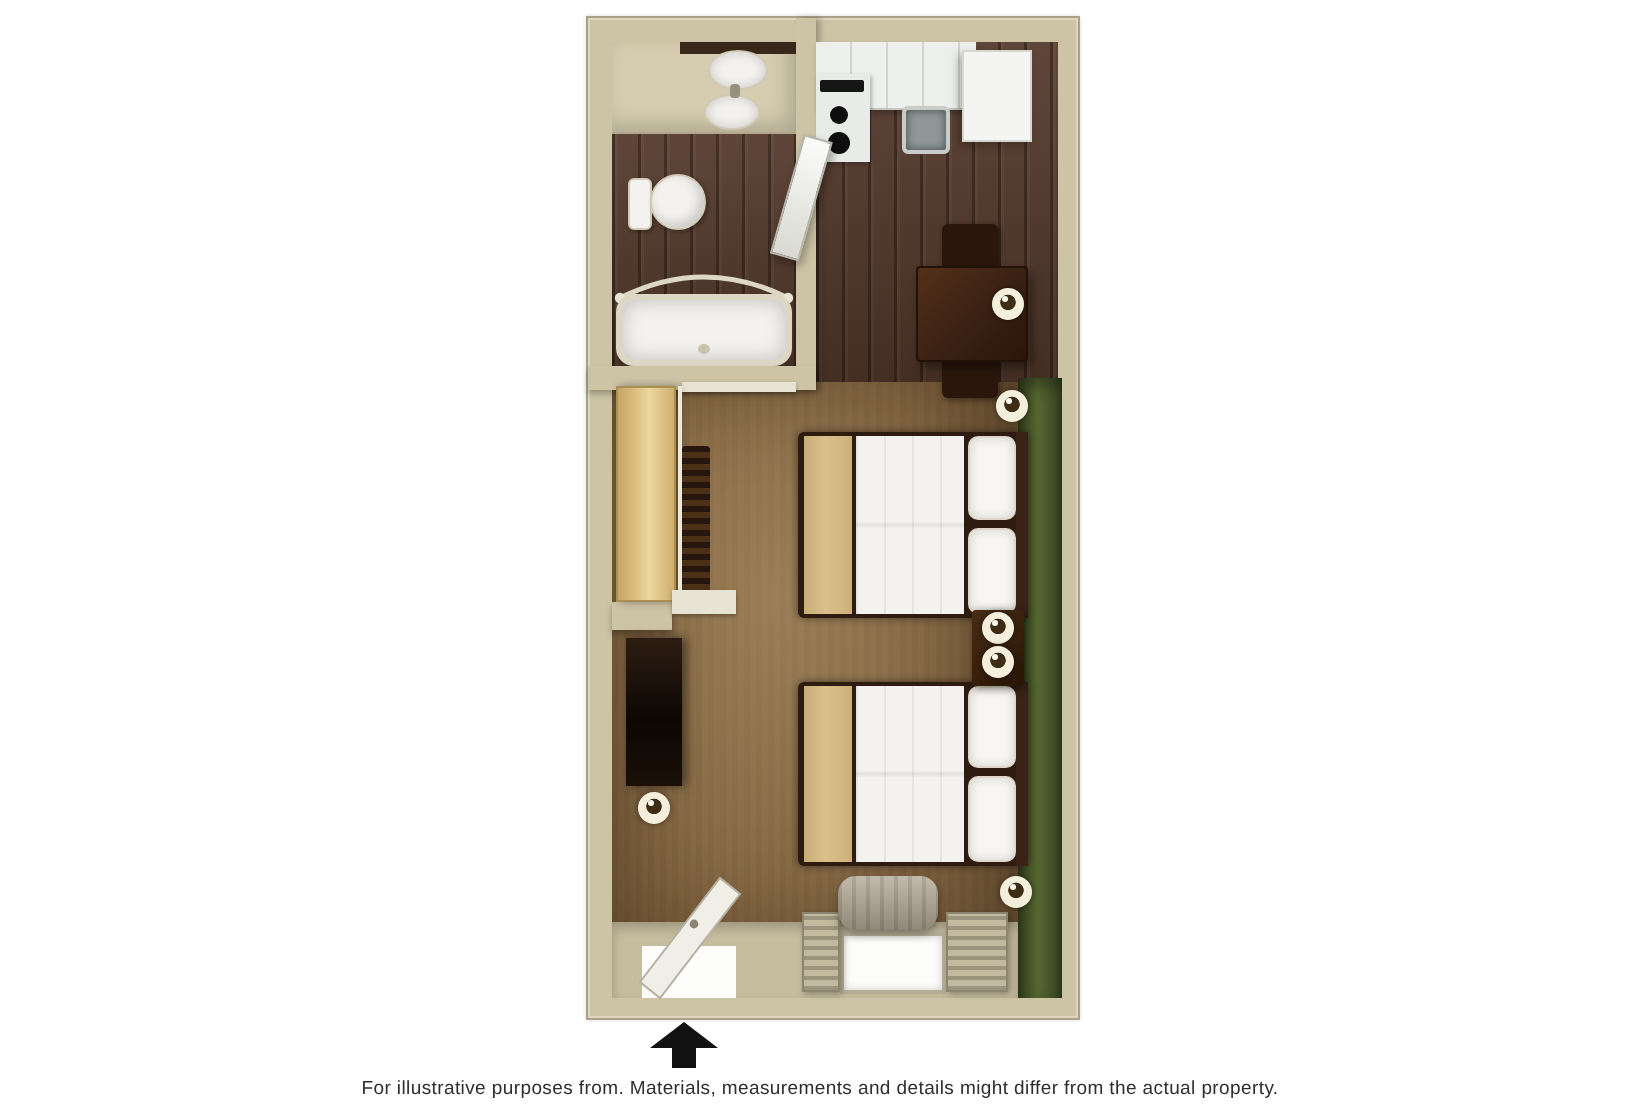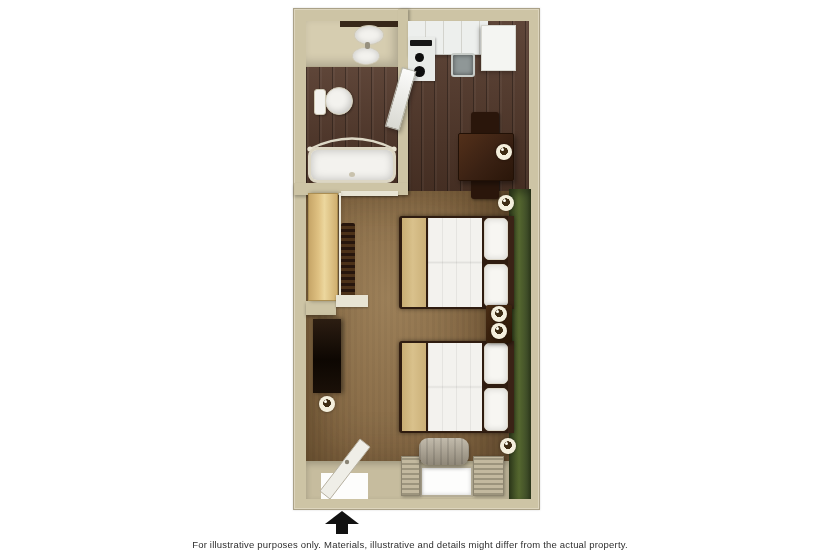--- a/index.html
+++ b/index.html
@@ -161,13 +161,13 @@
     <polygon points="6,62 46,10 56,18 16,70" fill="#efeee7" stroke="#b6b0a0" stroke-width="1"></polygon>
     <circle cx="33" cy="33" r="2.2" fill="#8a8475"></circle>
   </svg>
 </div>
 
 <svg class="abs" style="left:325px;top:511px;width:34px;height:24px;" viewBox="0 0 34 24">
   <polygon points="17,0 34,13 0,13" fill="#111111"></polygon>
   <rect x="11" y="13" width="12" height="10" fill="#111111"></rect>
 </svg>
 
-<div class="abs disclaimer">For illustrative purposes only.  Materials, illustrative and details might differ from the actual property.</div>
+<div class="abs disclaimer">For illustrative purposes from.  Materials, measurements and details might differ from the actual property.</div>
 
 </body></html>

